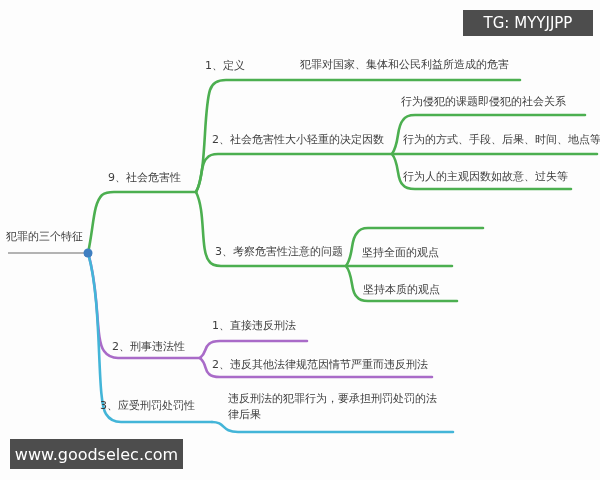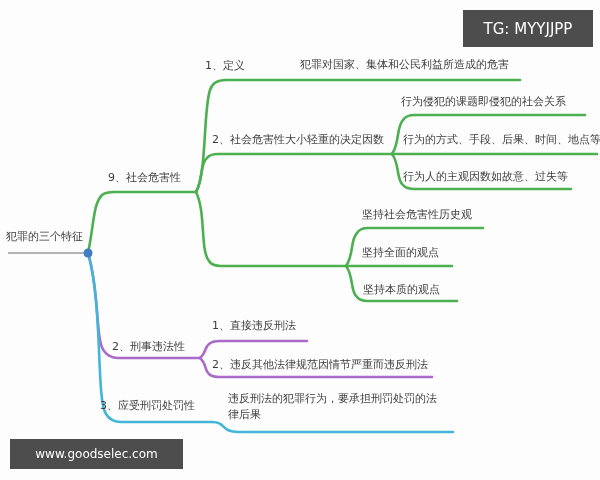--- a/index.html
+++ b/index.html
@@ -12,22 +12,22 @@
   .lbl{
     position:absolute;
     font-size:11px;line-height:14px;color:#3d3d3d;
     white-space:nowrap;
   }
   .lbl.wrap{white-space:normal;width:218px;line-height:16px;}
   .tagbox{
     position:absolute;background:#4d4d4d;color:#ffffff;
     display:flex;align-items:center;justify-content:center;
   }
-  .tagbox.tr{left:463px;top:10px;width:130px;height:37px;font-size:15px;}
-  .tagbox.bl{left:10px;top:439px;width:173px;height:30px;font-size:12px;}
+  .tagbox.tr{left:463px;top:10px;width:130px;height:26px;font-size:15px;}
+  .tagbox.bl{left:10px;top:439px;width:173px;height:30px;font-size:16px;}
 </style>
 </head>
 <body>
 
 <div class="stage">
 
   <svg class="lines" width="600" height="480" viewBox="0 0 600 480">
 
     <path d="M 8 253 H 85" fill="none" stroke-width="2.2" stroke="#b3b3b3"></path>
 
@@ -65,22 +65,22 @@
   <div class="lbl" style="left:300px;top:58px;">犯罪对国家、集体和公民利益所造成的危害</div>
 
   <div class="lbl" style="left:212px;top:133px;">2、社会危害性大小轻重的决定因数</div>
 
   <div class="lbl" style="left:401px;top:95px;">行为侵犯的课题即侵犯的社会关系</div>
 
   <div class="lbl" style="left:403px;top:170px;">行为人的主观因数如故意、过失等</div>
 
   <div class="lbl" style="left:403px;top:133px;">行为的方式、手段、后果、时间、地点等</div>
 
+  <div class="lbl" style="left:215px;top:245px;">3、考察危害性注意的问题</div>
 
-  <div class="lbl" style="left:362px;top:208px;">坚持社会危害性历史观</div>
 
   <div class="lbl" style="left:362px;top:246px;">坚持全面的观点</div>
 
   <div class="lbl" style="left:363px;top:283px;">坚持本质的观点</div>
 
   <div class="lbl" style="left:112px;top:340px;text-align:right;">2、刑事违法性</div>
 
   <div class="lbl" style="left:212px;top:319px;">1、直接违反刑法</div>
 
   <div class="lbl" style="left:212px;top:358px;">2、违反其他法律规范因情节严重而违反刑法</div>

